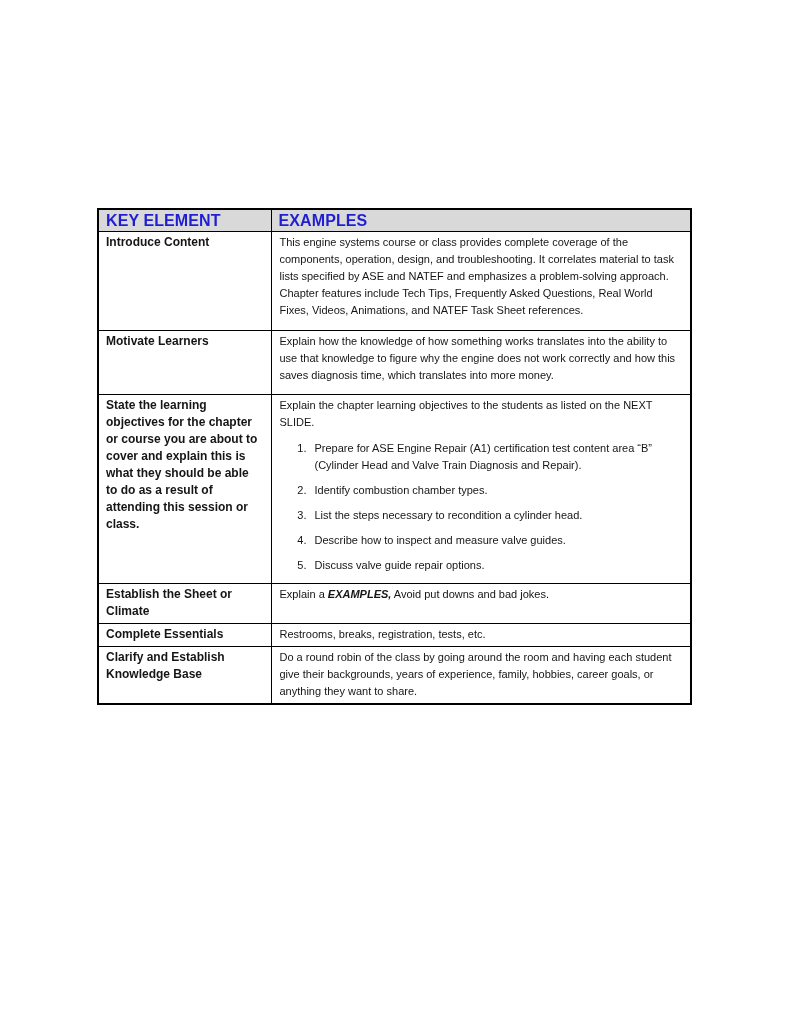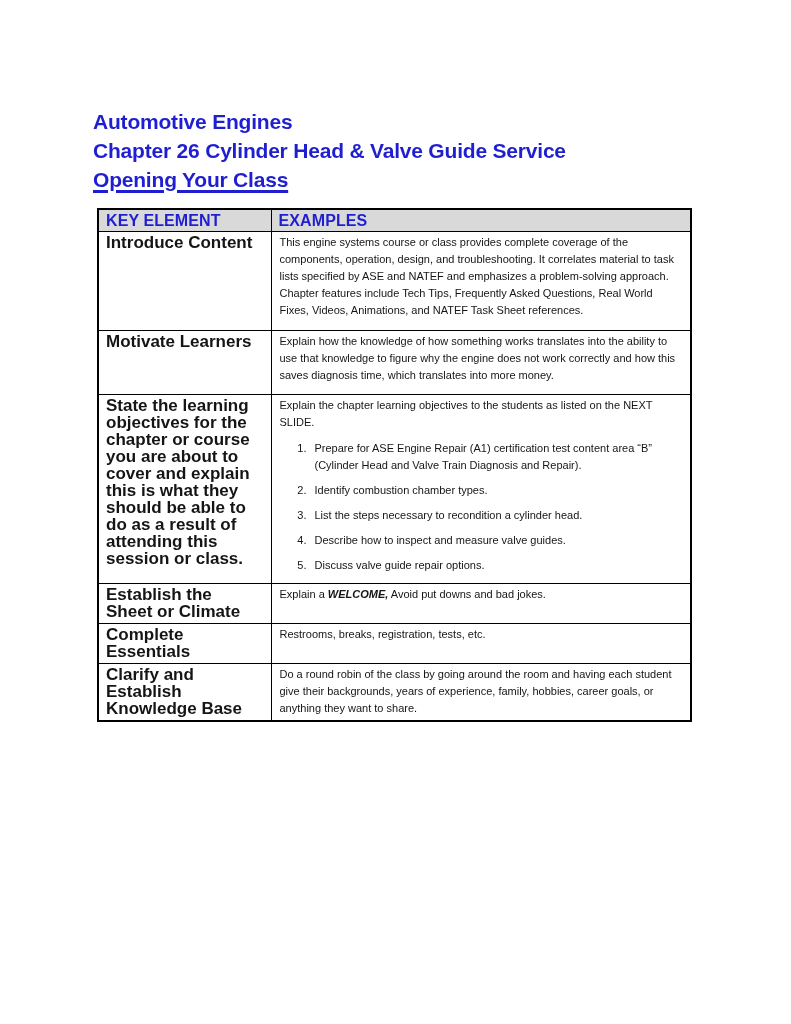--- a/index.html
+++ b/index.html
@@ -55,21 +55,21 @@
     font-size: 16px;
     line-height: 17px;
     font-weight: bold;
     padding: 2px 6px 2px 7px;
     height: 17px;
     letter-spacing: 0.1px;
   }
   td.key-cell {
     width: 173px;
     font-weight: bold;
-    font-size: 17px;
+    font-size: 12px;
     line-height: 17px;
     padding: 2px 8px 3px 7px;
   }
   td.example-cell {
     font-size: 11px;
     line-height: 17px;
     padding: 2px 8px 3px 8px;
   }
   td.example-cell p { margin: 0; }
   td.example-cell ol {
@@ -84,25 +84,20 @@
   .row-3 td { height: 189px; }
   .row-4 td { height: 31px; }
   .row-5 td { height: 13px; }
   .row-6 td { height: 47px; margin-top: 24px; }
 </style>
 </head>
 <body>
 
 <div class="page">
 
-  <div class="heading">
-    <div>Automotive Engines</div>
-    <div>Chapter 26 Cylinder Head &amp; Valve Guide Service</div>
-    <div class="underlined">Opening Your Class</div>
-  </div>
 
   <table class="key-table">
     <thead>
       <tr>
         <th>KEY ELEMENT</th>
         <th>EXAMPLES</th>
       </tr>
     </thead>
     <tbody>
       <tr class="row-1">
@@ -126,21 +121,21 @@
             <li>Identify combustion chamber types.</li>
             <li>List the steps necessary to recondition a cylinder head.</li>
             <li>Describe how to inspect and measure valve guides.</li>
             <li>Discuss valve guide repair options.</li>
           </ol>
         </td>
       </tr>
       <tr class="row-4">
         <td class="key-cell">Establish the Sheet or Climate</td>
         <td class="example-cell">
-          <p><span>Explain a </span><span class="bold-italic">WELCOME,</span><span> Avoid put downs and bad jokes.</span></p>
+          <p><span>Explain a </span><span class="bold-italic">EXAMPLES,</span><span> Avoid put downs and bad jokes.</span></p>
         </td>
       </tr>
       <tr class="row-5">
         <td class="key-cell">Complete Essentials</td>
         <td class="example-cell">
           <p>Restrooms, breaks, registration, tests, etc.</p>
         </td>
       </tr>
       <tr class="row-6">
         <td class="key-cell">Clarify and Establish Knowledge Base</td>

